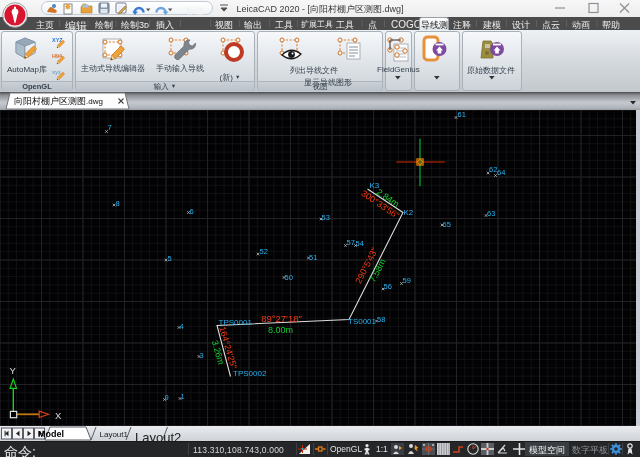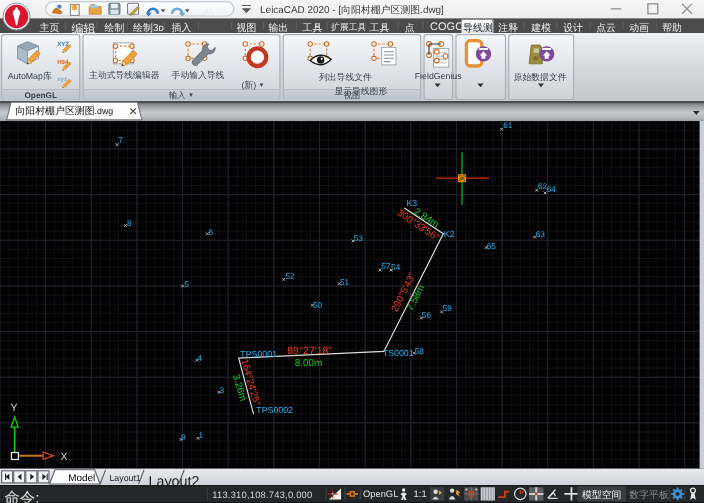--- a/index.html
+++ b/index.html
@@ -317,21 +317,21 @@
         <path d="M5 7.5 l3.5-2.8 v5.6 z"></path>
         <path d="M4.6 4.7 v5.6 h1 v-5.6 z"></path>
         <path d="M16 7.5 l3.5-2.8 v5.6 z"></path>
         <path d="M31 7.5 l-3.5-2.8 v5.6 z"></path>
         <path d="M42 7.5 l-3.5-2.8 v5.6 z"></path>
         <path d="M42.4 4.7 v5.6 h1 v-5.6 z"></path>
       </g>
  <polygon points="50,1 86,1 91,14 45,14" fill="#fff" stroke="#5a5f66"></polygon>
  <path d="M96 1 L91 14 M131 1 L126 14 M167.5 1 L162.5 14" stroke="#5a5f66" fill="none"></path>
 </svg>
-<div class="abs" style="left:62px;top:428.5px;font-size:9px;font-weight:normal;color:#000">Model</div>
+<div class="abs" style="left:38px;top:428.5px;font-size:9px;font-weight:bold;color:#000">Model</div>
 <div class="abs" style="left:99.5px;top:429.5px;font-size:8px;color:#222">Layout1</div>
 <div class="abs" style="left:135px;top:429.5px;font-size:13px;color:#222">Layout2</div>
 
 <div class="abs" style="left:0;top:441px;width:640px;height:16px;background:#242628;border-top:1px solid #1a1a1a"></div>
 <div class="abs" style="left:4px;top:444px;font-size:14px;color:#e6e6e6">命令:</div>
 <div class="abs" style="left:193px;top:444.5px;font-size:8.5px;color:#dadada;letter-spacing:0.2px">113.310,108.743,0.000</div>
 <svg class="abs" style="left:0;top:441px" width="640" height="16" viewBox="0 0 640 16">
  <g stroke="#3d4044" stroke-width="1">
         <path d="M188.5 2 V14"></path>
         <path d="M296.5 2 V14"></path>

